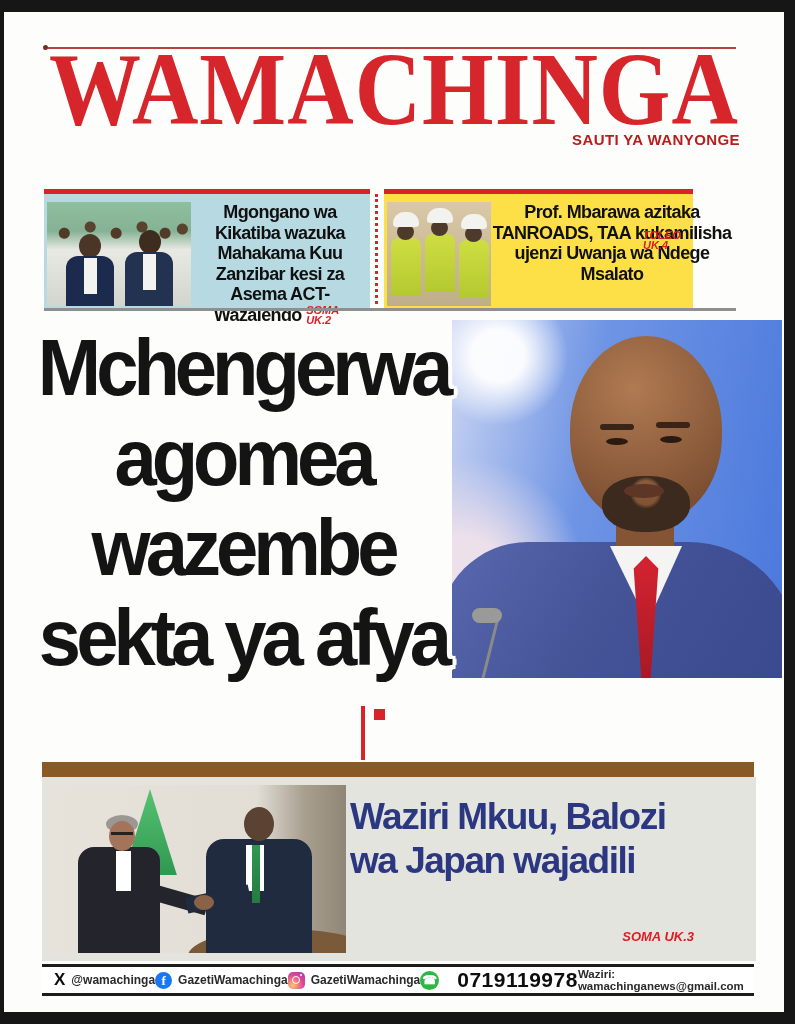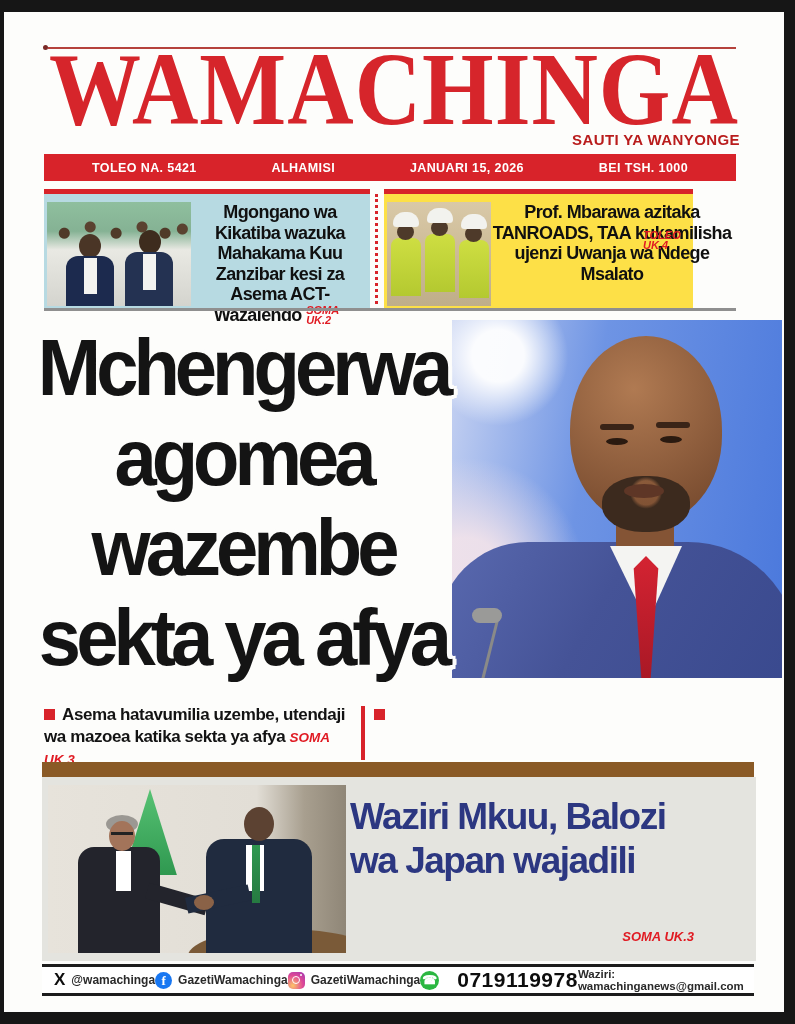--- a/index.html
+++ b/index.html
@@ -150,26 +150,20 @@
 </head>
 <body>
 
 <div class="frame">
   <div class="page">
 
     <div class="redline-dot"></div>
     <div class="redline"></div>
     <div class="masthead-title">WAMACHINGA</div>
     <div class="tagline">SAUTI YA WANYONGE</div>
-    <div class="datebar">
-      <span>TOLEO NA. 5421</span>
-      <span>ALHAMISI</span>
-      <span>JANUARI 15, 2026</span>
-      <span>BEI TSH. 1000</span>
-    </div>
 
     <div class="topstories">
       <div class="story-box story-left">
         <div class="photo-crowd">
           <div class="cm-head cm1-head"></div>
           <div class="cm-body cm1-body"></div>
           <div class="cm-shirt cm1-shirt"></div>
           <div class="cm-head cm2-head"></div>
           <div class="cm-body cm2-body"></div>
           <div class="cm-shirt cm2-shirt"></div>
@@ -219,23 +213,20 @@
       <div class="mp-mic-head"></div>
     </div>
 
     <div class="main-headline">
       <div>Mchengerwa</div>
       <div>agomea</div>
       <div>wazembe</div>
       <div>sekta ya afya</div>
     </div>
 
-    <div class="bullet-col bullet-left">
-      <span class="sq"></span><span>Asema hatavumilia uzembe, utendaji wa mazoea  katika sekta ya afya </span><span class="soma-inline">SOMA UK.3</span>
-    </div>
     <div class="red-vsep"></div>
     <div class="bullet-col bullet-right">
       <span class="sq"></span>
     </div>
 
     <div class="brown-bar"></div>
     <div class="bottom-panel">
       <div class="photo-handshake">
         <div class="hs-flag"></div>
         <div class="hs-table"></div>

